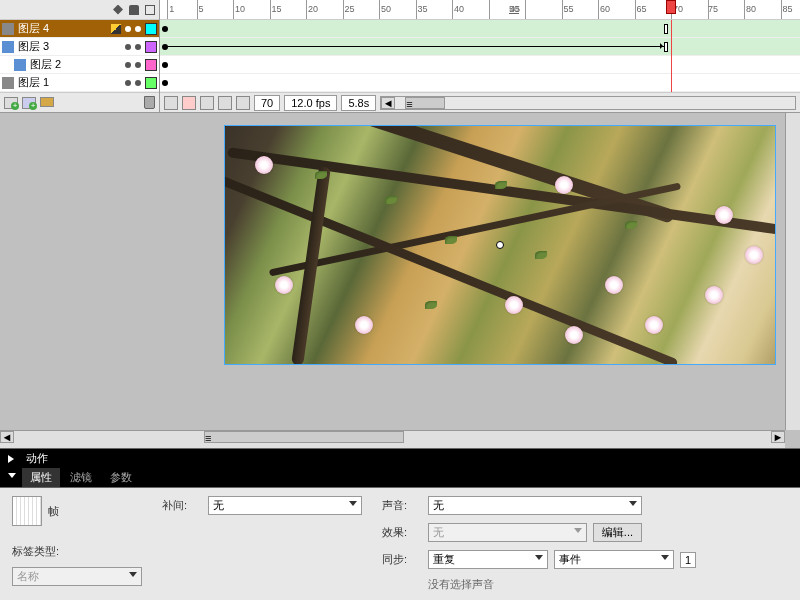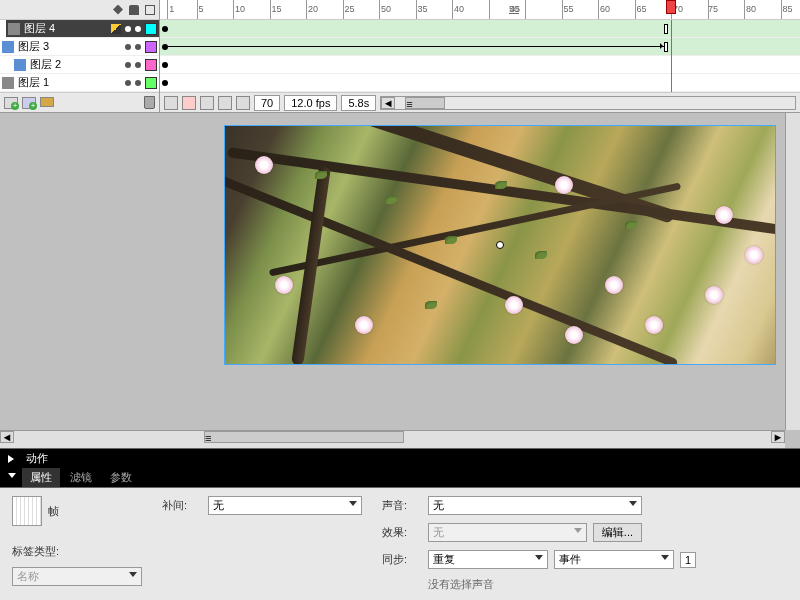--- a/index.html
+++ b/index.html
@@ -15,21 +15,21 @@
 
 .timeline { display: flex; background: #fff; border-bottom: 1px solid #999; }
 .layer-panel { width: 160px; border-right: 1px solid #999; display: flex; flex-direction: column; }
 .layer-header { height: 20px; background: #e8e8e8; display: flex; align-items: center; justify-content: flex-end; padding: 0 4px; gap: 6px; border-bottom: 1px solid #ccc; }
 .hdr-icon { width: 10px; height: 10px; }
 .eye-icon { background: #555; clip-path: polygon(0 50%, 50% 0, 100% 50%, 50% 100%); }
 .lock-icon { background: #555; border-radius: 2px 2px 0 0; }
 .sq-icon { border: 1px solid #555; }
 
 .layer-row { height: 18px; display: flex; align-items: center; padding: 0 2px; gap: 4px; border-bottom: 1px solid #eee; }
-.layer-row.selected { background: #404040; color: #fff; margin-left: 6px; }
+.layer-row.selected { background: #a16207; color: #fff; }
 .layer-icon { width: 12px; height: 12px; background: #888; }
 .layer-icon.mask { background: #5a8fd4; }
 .layer-icon.child { margin-left: 12px; background: #5a8fd4; }
 .layer-name { flex: 1; }
 .dot { width: 6px; height: 6px; border-radius: 3px; background: #555; }
 .layer-row.selected .dot { background: #fff; }
 .pencil { width: 10px; height: 10px; background: linear-gradient(135deg, #fc3 50%, #333 50%); }
 .color-sw { width: 12px; height: 12px; border: 1px solid #333; }
 
 .layer-footer { height: 20px; display: flex; align-items: center; padding: 0 4px; gap: 6px; border-top: 1px solid #ccc; background: #e8e8e8; justify-content: space-between; }

